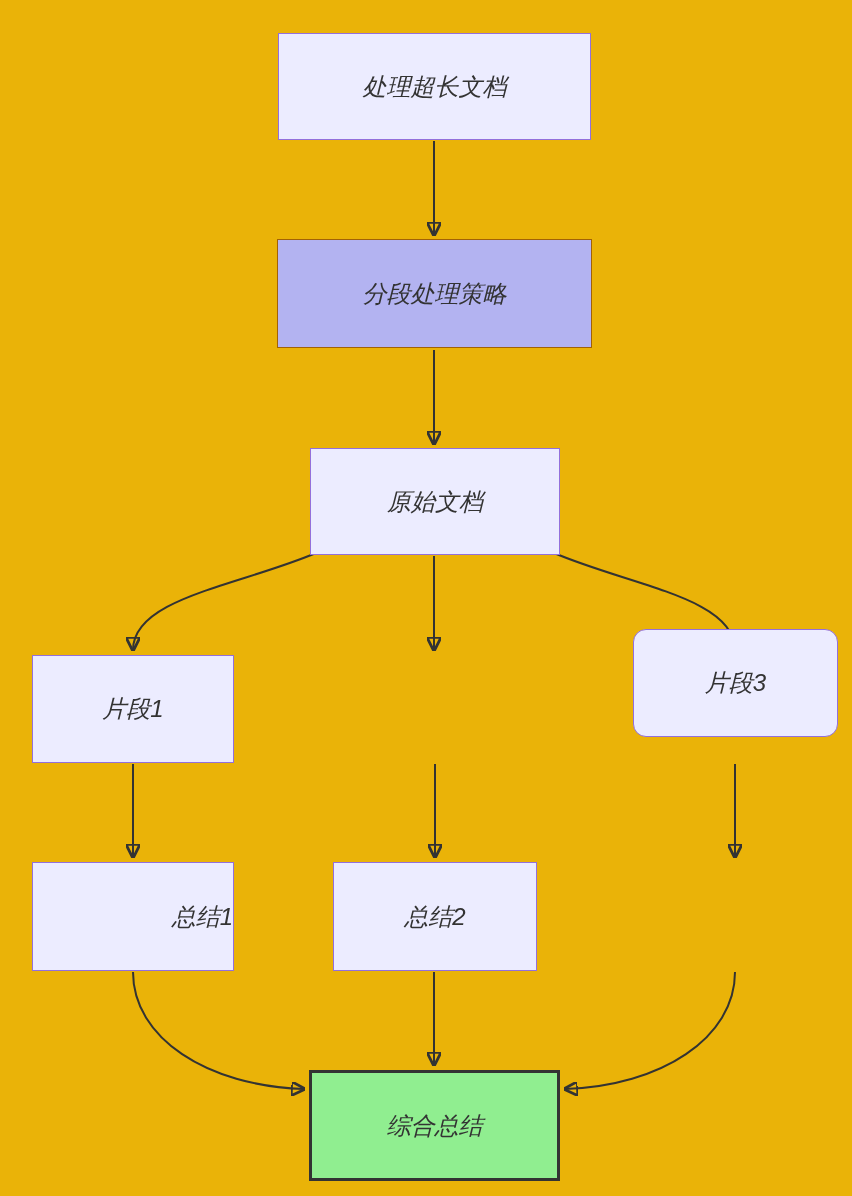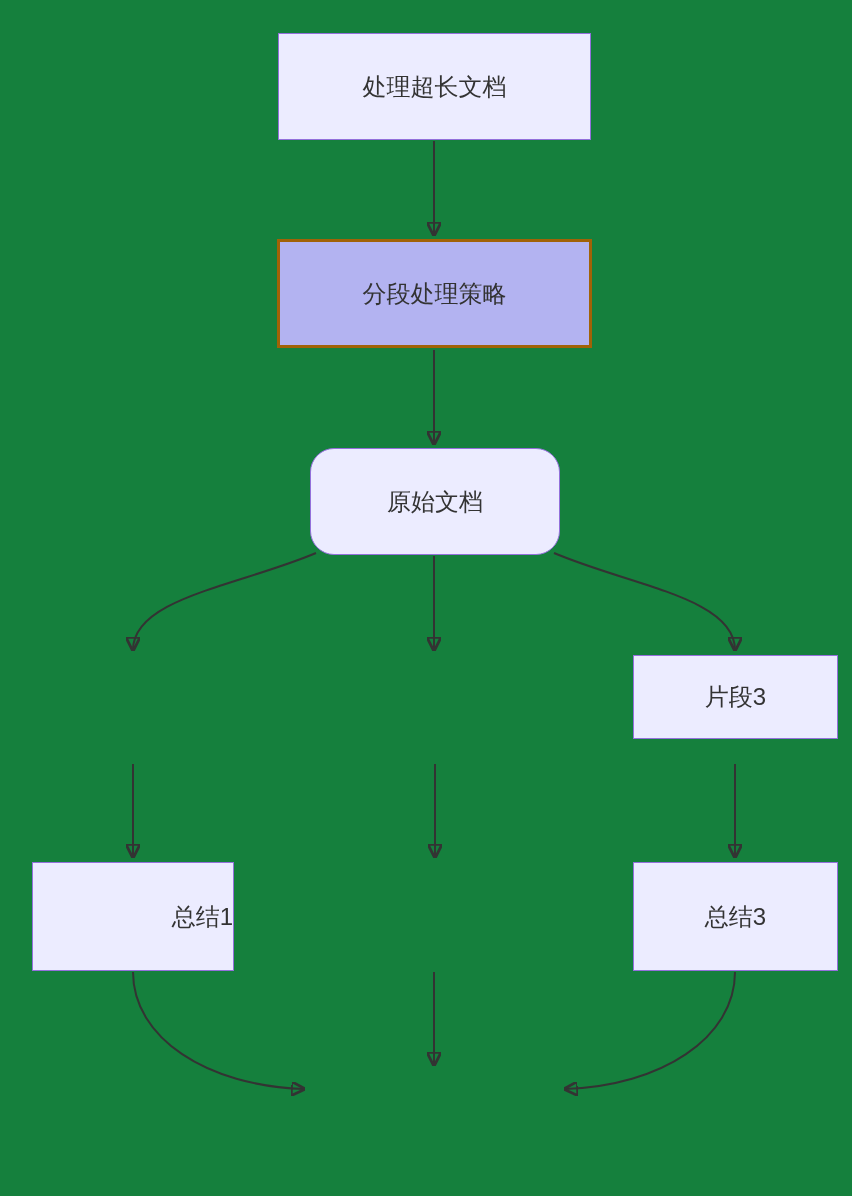--- a/index.html
+++ b/index.html
@@ -5,22 +5,23 @@
   html, body {
     margin: 0;
     padding: 0;
     background: #ffffff;
     font-family: "Liberation Sans", sans-serif;
   }
   .canvas {
     position: relative;
     width: 852px;
     height: 1196px;
-    background: #15803d;
+    background: #eab308;
     overflow: hidden;
+    font-style: italic;
   }
   .edges {
     position: absolute;
     left: 0;
     top: 0;
     width: 852px;
     height: 1196px;
   }
   .edges path {
     fill: none;
@@ -34,33 +35,33 @@
     justify-content: center;
     box-sizing: border-box;
     font-size: 24px;
     color: #333333;
     text-align: center;
     background: #ECECFF;
     border: 1.5px solid #9370DB;
   }
   .node.emphasis {
     background: #B3B3F1;
-    border: 3px solid #a16207;
+    border: 1px solid #a16207;
   }
   .node.result {
     background: #90EE90;
     border: 3px solid #333333;
   }
   
   #node-doc      { left: 278px; top: 33px;   width: 313px; height: 107px; }
   #node-strategy { left: 277px; top: 239px;  width: 315px; height: 109px; }
-  #node-original { left: 310px; top: 448px;  width: 250px; height: 107px; border-radius: 24px; }
+  #node-original { left: 310px; top: 448px;  width: 250px; height: 107px; }
   #node-seg1     { left: 32px;  top: 655px;  width: 202px; height: 108px; }
   #node-seg2     { left: 333px; top: 655px;  width: 204px; height: 108px; }
-  #node-seg3     { left: 633px; top: 655px;  width: 205px; height: 84px; }
+  #node-seg3     { left: 633px; top: 629px;  width: 205px; height: 108px; border-radius: 13px; }
   #node-sum1     { left: 32px;  top: 862px;  width: 202px; height: 109px; justify-content: flex-end; }
   #node-sum2     { left: 333px; top: 862px;  width: 204px; height: 109px; }
   #node-sum3     { left: 633px; top: 862px;  width: 205px; height: 109px; }
   #node-final    { left: 309px; top: 1070px; width: 251px; height: 111px; }
 </style>
 </head>
 <body>
 
 <div class="canvas">
 
@@ -88,29 +89,35 @@
   </div>
 
   <div class="node emphasis" id="node-strategy">
     <span>分段处理策略</span>
   </div>
 
   <div class="node" id="node-original">
     <span>原始文档</span>
   </div>
 
+  <div class="node" id="node-seg1">
+    <span>片段1</span>
+  </div>
 
 
   <div class="node" id="node-seg3">
     <span>片段3</span>
   </div>
 
   <div class="node" id="node-sum1">
     <span>总结1</span>
   </div>
 
-
-  <div class="node" id="node-sum3">
-    <span>总结3</span>
+  <div class="node" id="node-sum2">
+    <span>总结2</span>
   </div>
 
+
+  <div class="node result" id="node-final">
+    <span>综合总结</span>
+  </div>
 
 </div>
 
 </body></html>

